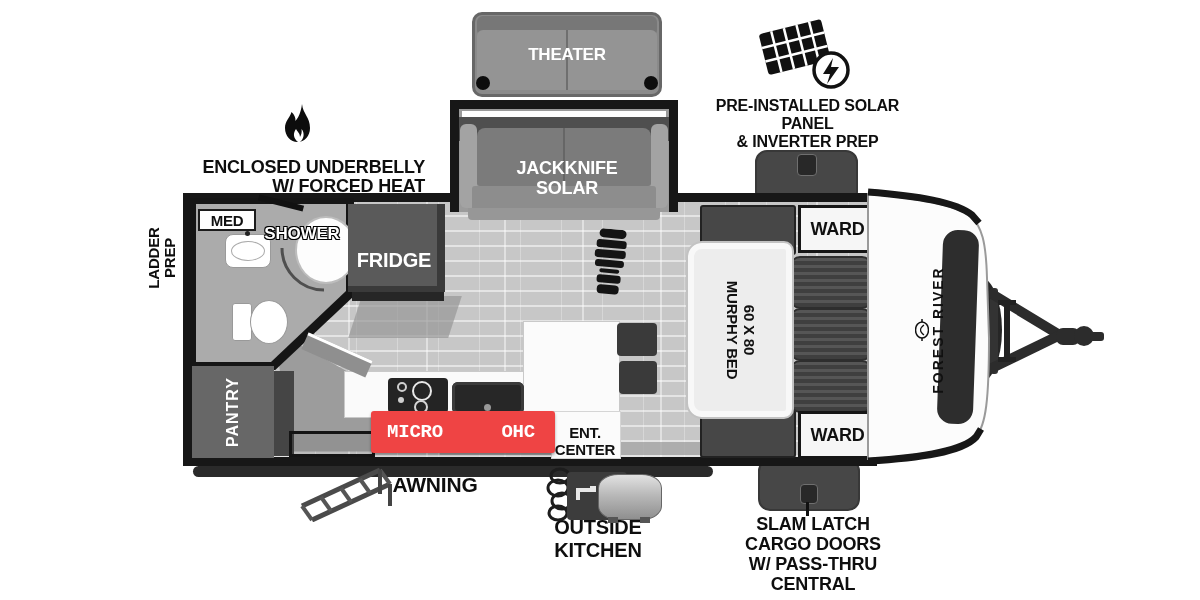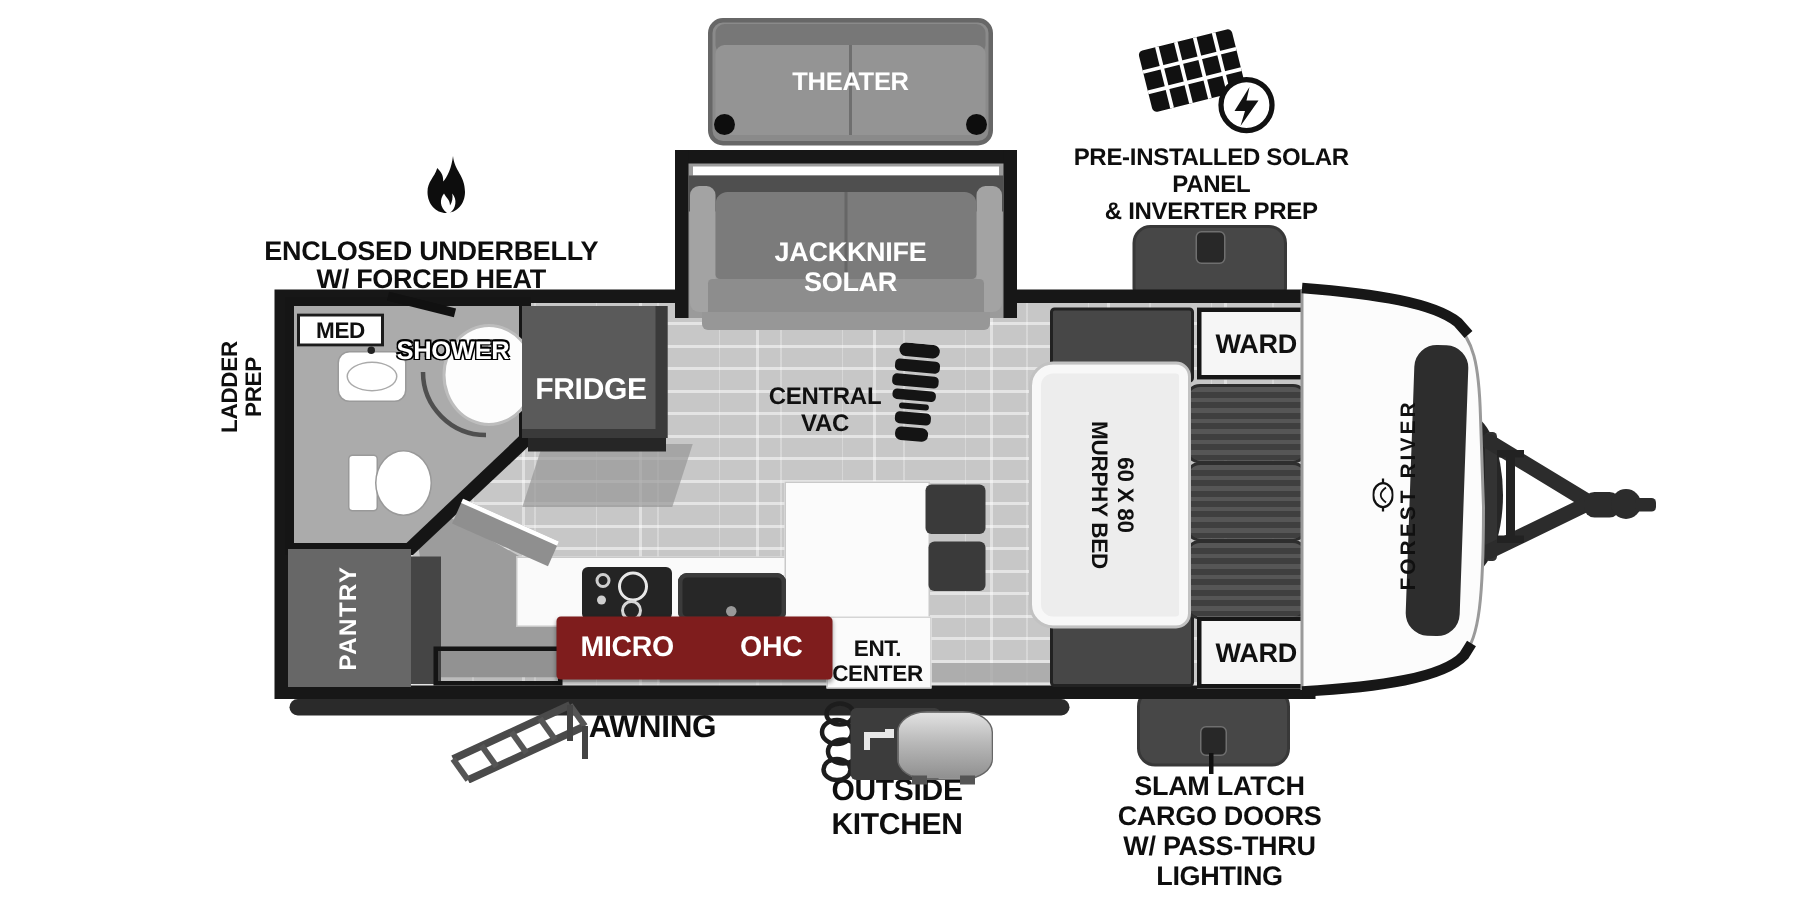--- a/index.html
+++ b/index.html
@@ -82,39 +82,35 @@
   <div class="abs" style="left:344px;top:371px;width:216px;height:45px;background:#fafafa;border:1px solid #c9c9c9;z-index:4;"></div>
   <div class="abs" style="left:388px;top:378px;width:60px;height:35px;background:#242424;border-radius:4px;z-index:5;"></div>
   <svg class="abs" style="left:388px;top:378px;z-index:6;" width="60" height="35">
     <circle cx="34" cy="13" r="9" stroke="#e8e8e8" stroke-width="2" fill="none"></circle>
     <circle cx="33" cy="29" r="6" stroke="#d5d5d5" stroke-width="2" fill="none"></circle>
     <circle cx="14" cy="9" r="4" stroke="#cfcfcf" stroke-width="2" fill="none"></circle>
     <circle cx="13" cy="22" r="3" fill="#cfcfcf"></circle>
   </svg>
   <div class="abs" style="left:452px;top:382px;width:72px;height:32px;background:#272727;border-radius:6px;box-shadow:inset 0 0 0 3px #3b3b3b;z-index:5;"></div>
   <div class="abs" style="left:484px;top:404px;width:7px;height:7px;background:#999;border-radius:50%;z-index:6;"></div>
-  <div class="abs" style="left:371px;top:411px;width:184px;height:42px;background:#7f1d1d;border-radius:3px;box-shadow:0 2px 3px rgba(0,0,0,.35);z-index:6;
-       display:flex;align-items:center;justify-content:space-between;padding:0 20px 0 16px;box-sizing:border-box;">
+  <div class="abs" style="left:371px;top:411px;width:184px;height:42px;background:#ef4444;border-radius:3px;box-shadow:0 2px 3px rgba(0,0,0,.35);z-index:6;
+       display:flex;align-items:center;justify-content:space-between;padding:0 20px 0 16px;box-sizing:border-box;font-family:Liberation Mono, monospace;">
     <span class="wlabel" style="font-size:19px;">MICRO</span>
     <span class="wlabel" style="font-size:19px;">OHC</span>
   </div>
 
   <div class="abs" style="left:523px;top:321px;width:95px;height:93px;background:#fbfbfb;border:1px solid #c9c9c9;z-index:4;"></div>
   <div class="abs" style="left:551px;top:411px;width:68px;height:46px;background:#fbfbfb;border:1px solid #d5d5d5;z-index:4;"></div>
   <div class="abs blabel" style="left:549px;top:414px;width:72px;font-size:15px;line-height:1.1;z-index:6;margin-top:11px;">
     <div>ENT.</div>
     <div>CENTER</div>
   </div>
   <div class="abs" style="left:617px;top:323px;width:40px;height:33px;background:#3a3a3a;border-radius:4px;z-index:5;"></div>
   <div class="abs" style="left:619px;top:361px;width:38px;height:33px;background:#3a3a3a;border-radius:4px;z-index:5;"></div>
 
-  <div class="abs blabel" style="left:508px;top:256px;width:84px;font-size:16px;line-height:1.1;z-index:5;">
-    <div>CENTRAL</div>
-    <div>VAC</div>
-  </div>
   <svg class="abs" style="left:592px;top:229px;transform:rotate(5deg);z-index:5;" width="36" height="68" viewBox="0 0 36 68">
     <rect x="5" y="0" width="27" height="9" rx="4.5" fill="#141414"></rect>
     <rect x="3" y="11" width="30" height="8" rx="3" fill="#141414"></rect>
     <rect x="2" y="21" width="31" height="8" rx="3" fill="#141414"></rect>
     <rect x="3" y="31" width="29" height="7" rx="3" fill="#141414"></rect>
     <rect x="8" y="40" width="20" height="4" rx="2" fill="#141414"></rect>
     <rect x="6" y="46" width="24" height="8" rx="3" fill="#141414"></rect>
     <rect x="7" y="56" width="22" height="9" rx="4" fill="#141414"></rect>
   </svg>
 
@@ -232,37 +228,37 @@
   </svg>
   <div class="callout" style="left:690px;top:97px;width:235px;font-size:16px;line-height:18px;">
     <div>PRE-INSTALLED SOLAR PANEL</div>
     <div>&amp; INVERTER PREP</div>
   </div>
 
   <svg class="abs" style="left:280px;top:104px;z-index:9;" width="42" height="54" viewBox="0 0 42 54">
     <path d="M22,0 C23,10 30,13 30,24 C30,32 24.5,38 17.5,38 C10.5,38 5,32 5,24 C5,17 9.5,14.5 11.5,8 C14.5,11 15.5,13 15.5,17 C18.5,13.5 21,8 22,0 Z" fill="#0d0d0d"></path>
     <path d="M18,38 C13,34 13,29 16,25 C17.5,28 20,29 20,33 C21.5,30.5 22,28 21.5,25 C25,29 24,35 20,38 Z" fill="#fff"></path>
   </svg>
-  <div class="callout" style="left:150px;top:158px;width:275px;font-size:18px;line-height:19px;">
+  <div class="callout" style="left:150px;top:158px;width:275px;font-size:18px;line-height:19px;text-align:right;">
     <div>ENCLOSED UNDERBELLY</div>
     <div>W/ FORCED HEAT</div>
   </div>
 
   <div class="callout flexc rotm90" style="left:112px;top:228px;width:100px;height:60px;font-size:15px;line-height:16px;">
     <div>LADDER</div>
     <div>PREP</div>
   </div>
 
   <div class="callout" style="left:370px;top:474px;width:130px;font-size:21px;">AWNING</div>
 
   <div class="callout" style="left:538px;top:516px;width:120px;font-size:20px;line-height:23px;">
     <div>OUTSIDE</div>
     <div>KITCHEN</div>
   </div>
 
   <div class="callout" style="left:733px;top:514px;width:160px;font-size:18px;line-height:20px;">
     <div>SLAM LATCH</div>
     <div>CARGO DOORS</div>
     <div>W/ PASS-THRU</div>
-    <div>LIGHTING</div>
+    <div>CENTRAL</div>
   </div>
 
 </div>
 
 </body></html>

